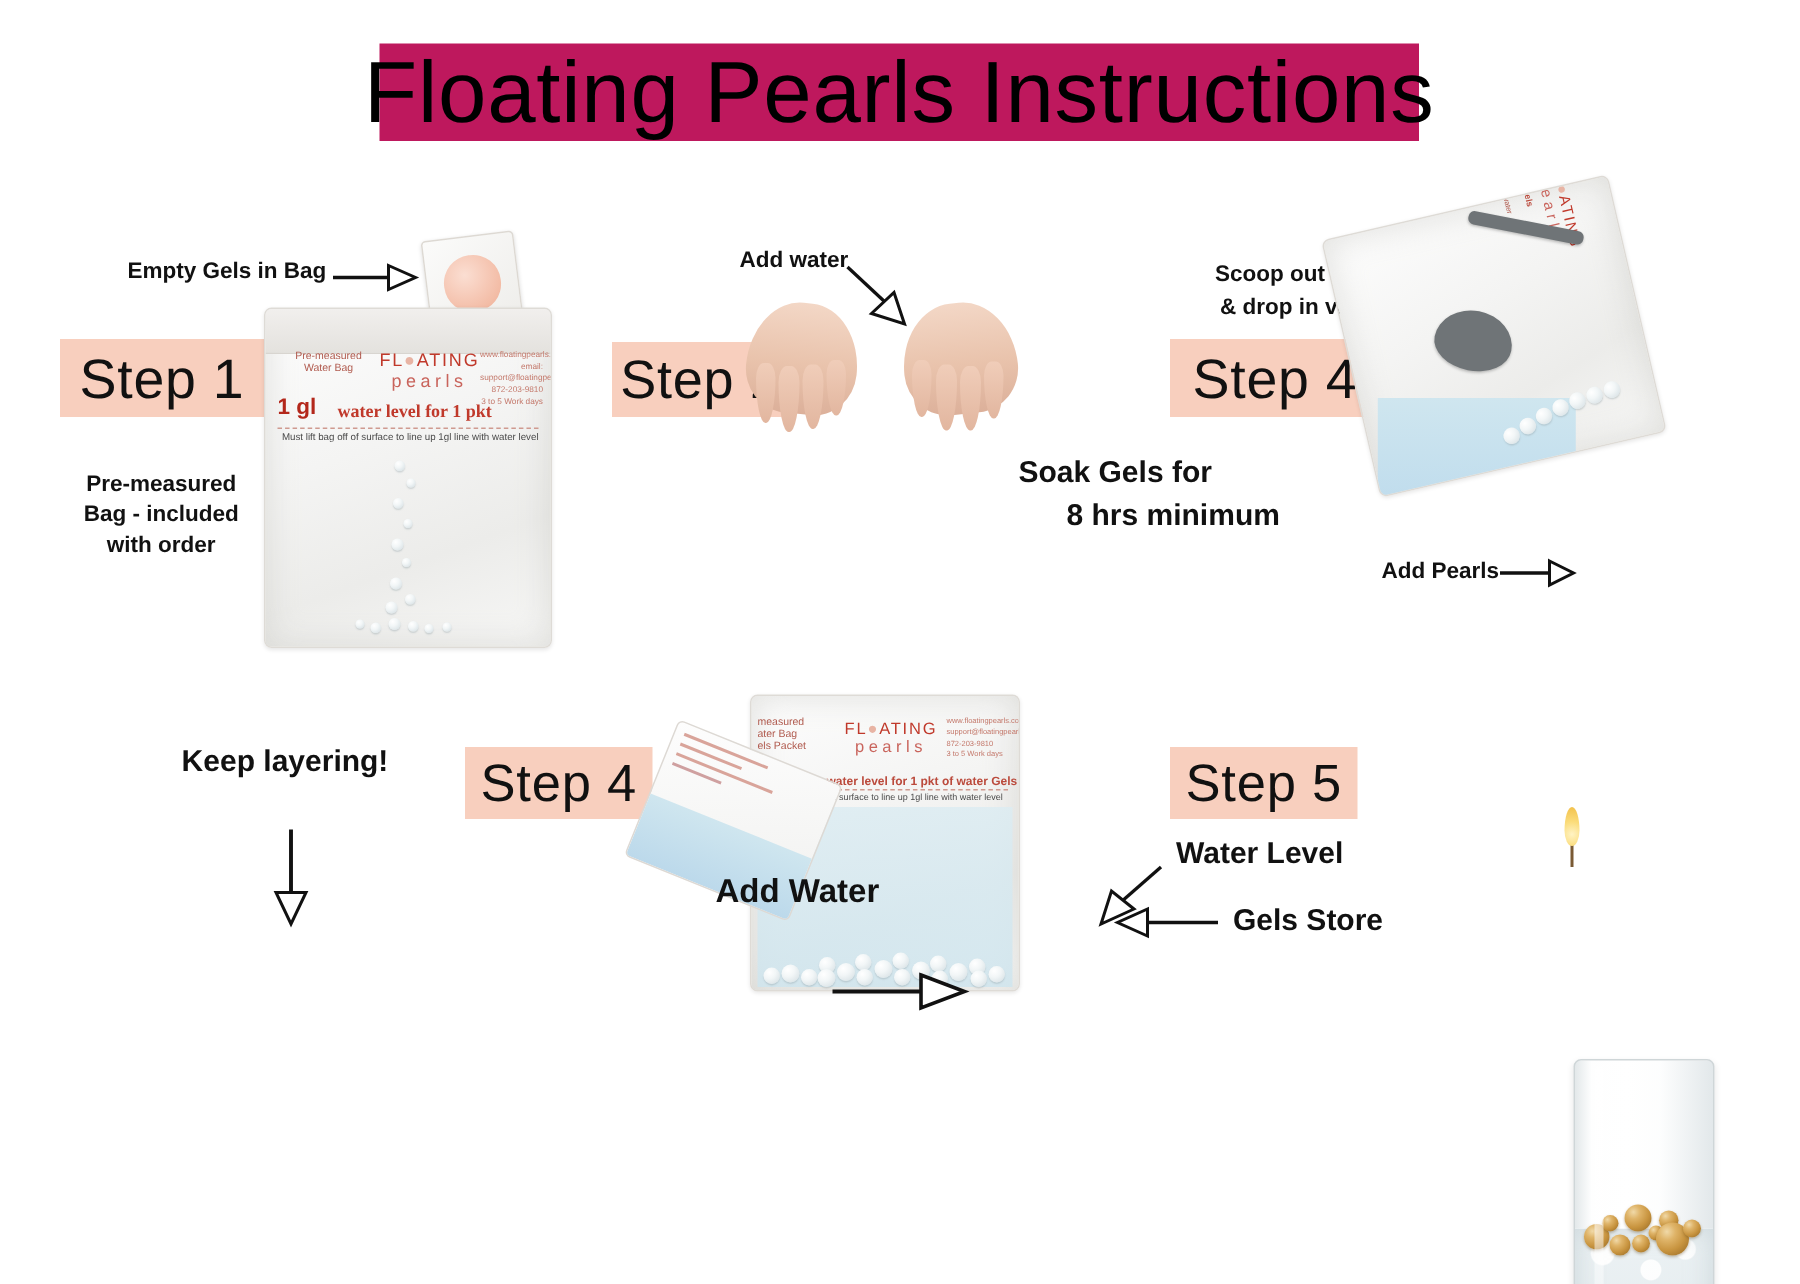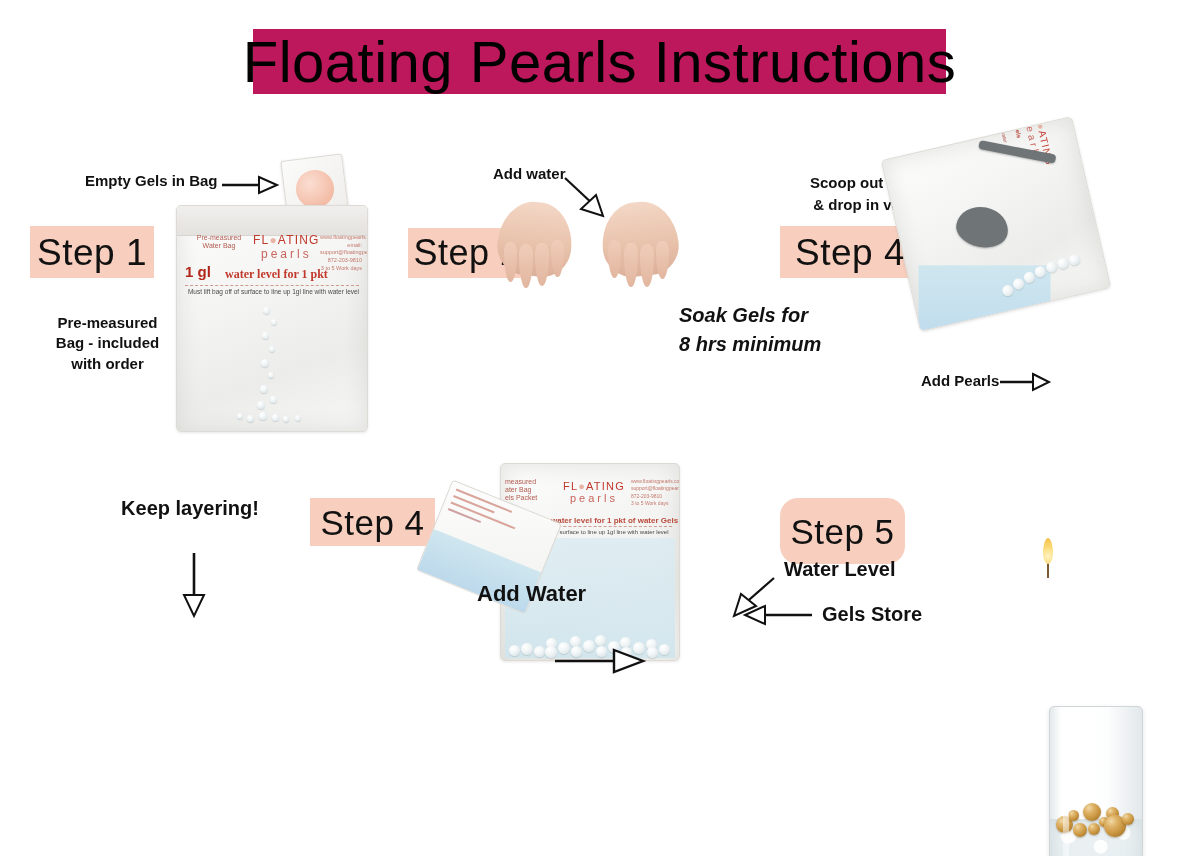--- a/index.html
+++ b/index.html
@@ -149,21 +149,21 @@
     background:radial-gradient(circle at 50% 70%, #fff3c4 0%, #fbdc7a 45%, #f2c04a 100%);
   }
 </style>
 </head>
 <body>
 
 <div class="abs title-bar" style="left:253px; top:29px; width:693px; height:65px;">
   <span>Floating Pearls Instructions</span>
 </div>
 
-<div class="abs badge" style="left:30px; top:226px; width:124px; height:52px; font-size:37px;">
+<div class="abs badge" style="left:40px; top:226px; width:136px; height:52px; font-size:37px;">
   <span>Step 1</span>
 </div>
 
 <div class="abs anno" style="left:85px; top:172px;">
   <span>Empty Gels in Bag</span>
 </div>
 <svg class="abs" style="left:222px; top:176px;" width="56" height="18" viewBox="0 0 56 18">
   <line x1="0" y1="9" x2="38" y2="9" stroke="#111" stroke-width="2.4"></line>
   <polygon points="37,1 55,9 37,17" fill="#fff" stroke="#111" stroke-width="2"></polygon>
 </svg>
@@ -287,23 +287,23 @@
     <div class="clearpearl" style="left:107px; bottom:5px; width:12px;height:12px;"></div>
     <div class="clearpearl" style="left:119px; bottom:10px; width:11px;height:11px;"></div>
     <div class="clearpearl" style="left:120px; bottom:0px; width:11px;height:11px;"></div>
     <div class="clearpearl" style="left:132px; bottom:4px; width:12px;height:12px;"></div>
     <div class="clearpearl" style="left:145px; bottom:8px; width:11px;height:11px;"></div>
     <div class="clearpearl" style="left:146px; bottom:0px; width:11px;height:11px;"></div>
     <div class="clearpearl" style="left:158px; bottom:3px; width:11px;height:11px;"></div>
   </div>
 </div>
 
-<div class="abs" style="left:679px; top:303px;font-style:italic;">
+<div class="abs" style="left:679px; top:303px;">
   <div class="anno big">Soak Gels for</div>
-  <div class="anno big" style="margin-top:4px;">8 hrs minimum</div>
+  <div class="anno big" style="margin-top:4px;margin-left:32px;">8 hrs minimum</div>
 </div>
 <div class="abs" style="left:679px; top:363px;">
 </div>
 
 <div class="abs badge" style="left:780px; top:226px; width:140px; height:52px; font-size:37px;">
   <span>Step 4</span>
 </div>
 
 <div class="abs anno center" style="left:800px; top:174px; width:130px;">
   <div>Scoop out Gels</div>
@@ -388,21 +388,21 @@
 
 <div class="abs anno" style="left:477px; top:580px; font-size:22px;">
   <span>Add Water</span>
 </div>
 
 <svg class="abs" style="left:555px; top:648px;" width="90" height="26" viewBox="0 0 90 26">
   <line x1="0" y1="13" x2="60" y2="13" stroke="#111" stroke-width="2.6"></line>
   <polygon points="59,2 88,13 59,24" fill="#fff" stroke="#111" stroke-width="2.4"></polygon>
 </svg>
 
-<div class="abs badge" style="left:780px; top:498px; width:125px; height:66px; font-size:35px;border-radius:18px;">
+<div class="abs badge" style="left:780px; top:498px; width:125px; height:48px; font-size:35px;">
   <span>Step 5</span>
 </div>
 
 <div class="abs anno big" style="left:784px; top:557px;">
   <span>Water Level</span>
 </div>
 <svg class="abs" style="left:722px; top:576px;" width="54" height="44" viewBox="0 0 54 44">
   <line x1="52" y1="2" x2="20" y2="30" stroke="#111" stroke-width="2.2"></line>
   <polygon points="34,30 12,40 19,18" fill="#fff" stroke="#111" stroke-width="2"></polygon>
 </svg>

